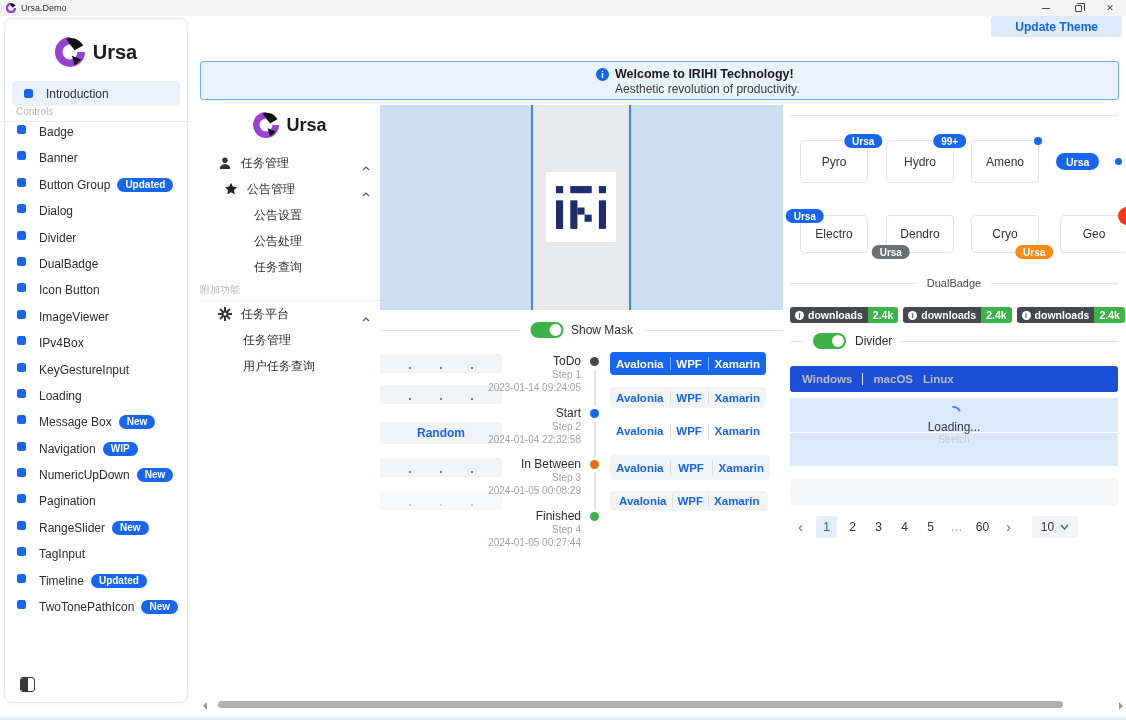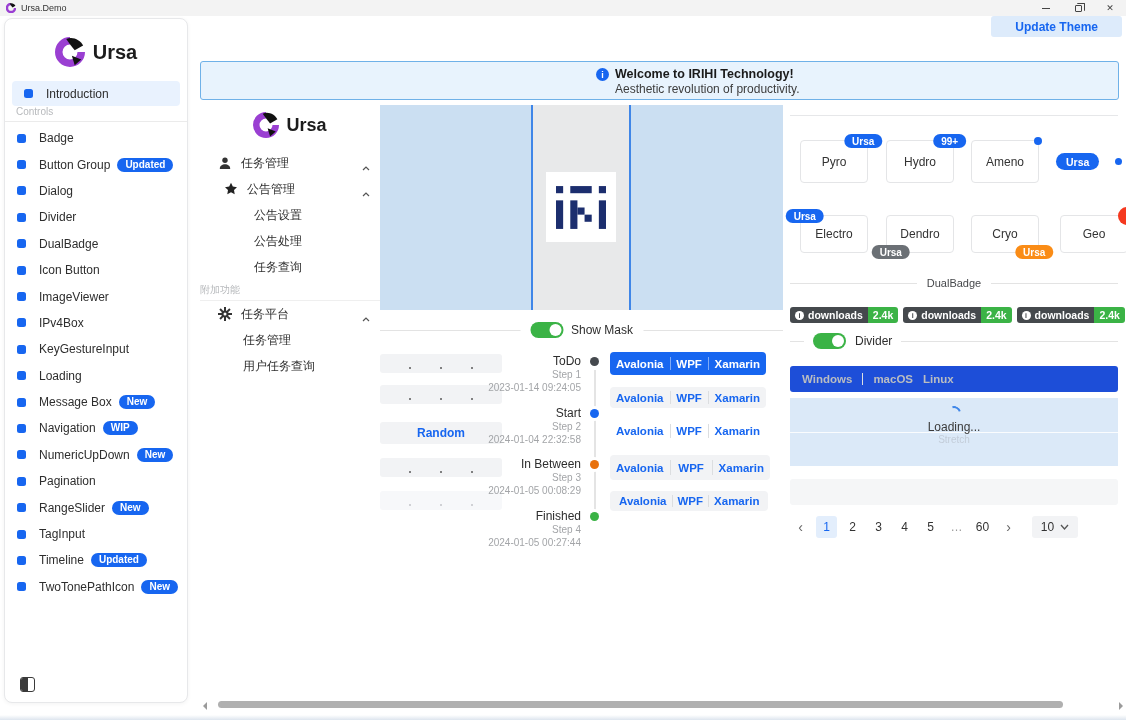--- a/index.html
+++ b/index.html
@@ -22,21 +22,21 @@
   
   .sidebar { position:absolute; left:4px; top:18px; width:184px; height:685px; background:#fff; border:1px solid #e7e8ea; border-radius:8px; box-shadow:0 1px 4px rgba(0,0,0,.05); }
   .side-logo { display:flex; align-items:center; justify-content:center; gap:8px; margin-top:16px; height:34px; }
   .side-logo .logo-text { font-size:20px; font-weight:bold; color:#1c1c1c; }
   .side-intro { margin:12px 7px 0 7px; height:25px; border-radius:4px; background:#e9f2fe; display:flex; align-items:center; }
   .bullet { width:9px; height:9px; border-radius:2.5px; background:#1766f0; margin:0 13px 0 12px; flex:none; }
   .side-intro span.lbl, .side-item span.lbl { font-size:12px; color:#2e2e2e; }
   .side-section { margin-top:0; padding-left:11px; font-size:10px; color:#b7b9bc; }
   .side-rule { margin-top:4px; border-top:1px solid #ebebeb; }
   .side-list { list-style:none; margin-top:3px; }
-  .side-item { height:26.4px; display:flex; align-items:center; cursor:default; }
+  .side-item { height:26.4px; display:flex; align-items:flex-start; cursor:default; }
   .pill { margin-left:7px; background:#1766f0; color:#fff; font-size:10px; font-weight:bold; padding:2px 8px; border-radius:9px; line-height:10px; }
   .collapse-btn { position:absolute; left:15px; bottom:10px; width:15px; height:15px; border:1.6px solid #3a3a3a; border-radius:3px; overflow:hidden; }
   .collapse-btn::before { content:""; position:absolute; left:0; top:0; width:50%; height:100%; background:#3a3a3a; }
 
   
   .banner { position:absolute; left:200px; top:61px; width:919px; height:39px; background:#e8f3fd; border:1px solid #6fb1e8; border-radius:3px; }
   .banner-inner { position:absolute; left:395px; top:5px; display:flex; }
   .info-icon { width:13px; height:13px; border-radius:50%; background:#1766f0; margin:1px 6px 0 0; position:relative; flex:none; }
   .info-icon::before { content:"i"; position:absolute; left:0; top:0; width:13px; height:13px; color:#fff; font-size:9px; font-weight:bold; display:flex; align-items:center; justify-content:center; }
   .banner-title { font-size:12.5px; font-weight:bold; color:#1a1a1a; line-height:15px; }
@@ -190,20 +190,24 @@
   <div class="side-intro">
     <span class="bullet"></span>
     <span class="lbl">Introduction</span>
   </div>
   <div class="side-section">Controls</div>
   <div class="side-rule"></div>
   <ul class="side-list">
     <li class="side-item">
         <span class="bullet"></span>
         <span class="lbl">Badge</span>
+      </li>
+    <li class="side-item">
+        <span class="bullet"></span>
+        <span class="lbl">Banner</span>
       </li>
     <li class="side-item">
         <span class="bullet"></span>
         <span class="lbl">Button Group</span>
         <span class="pill">Updated</span>
       </li>
     <li class="side-item">
         <span class="bullet"></span>
         <span class="lbl">Dialog</span>
       </li>

